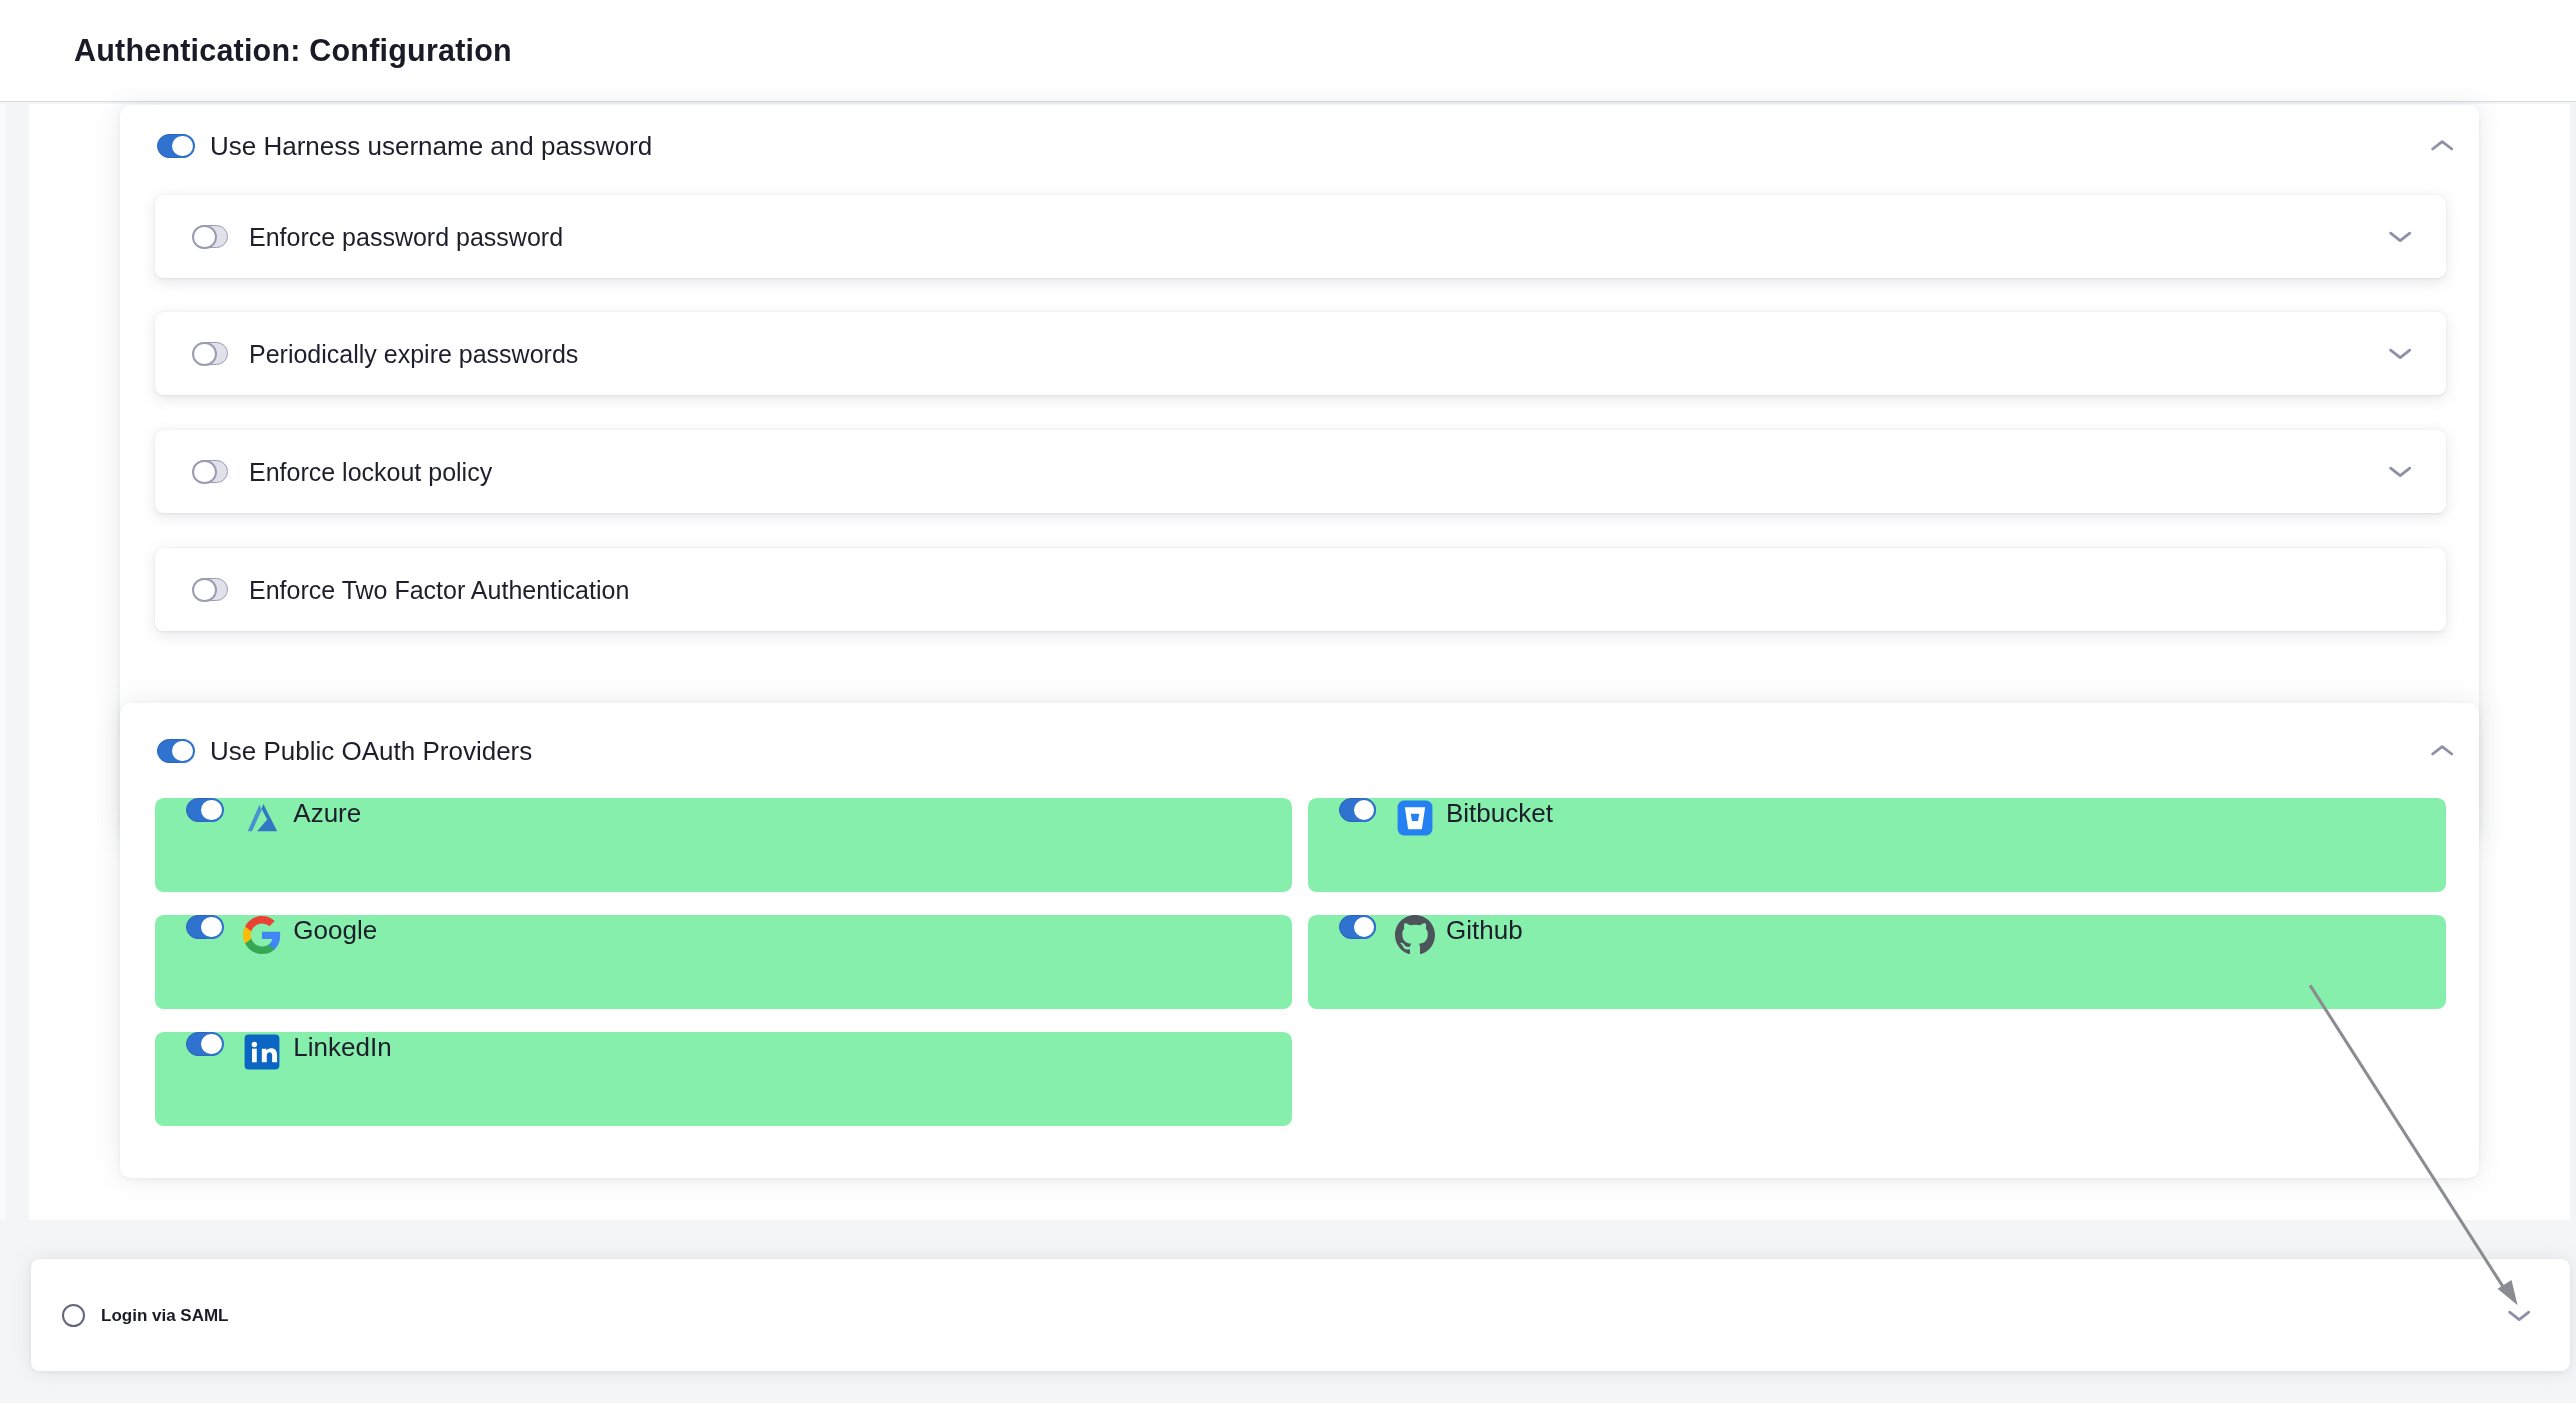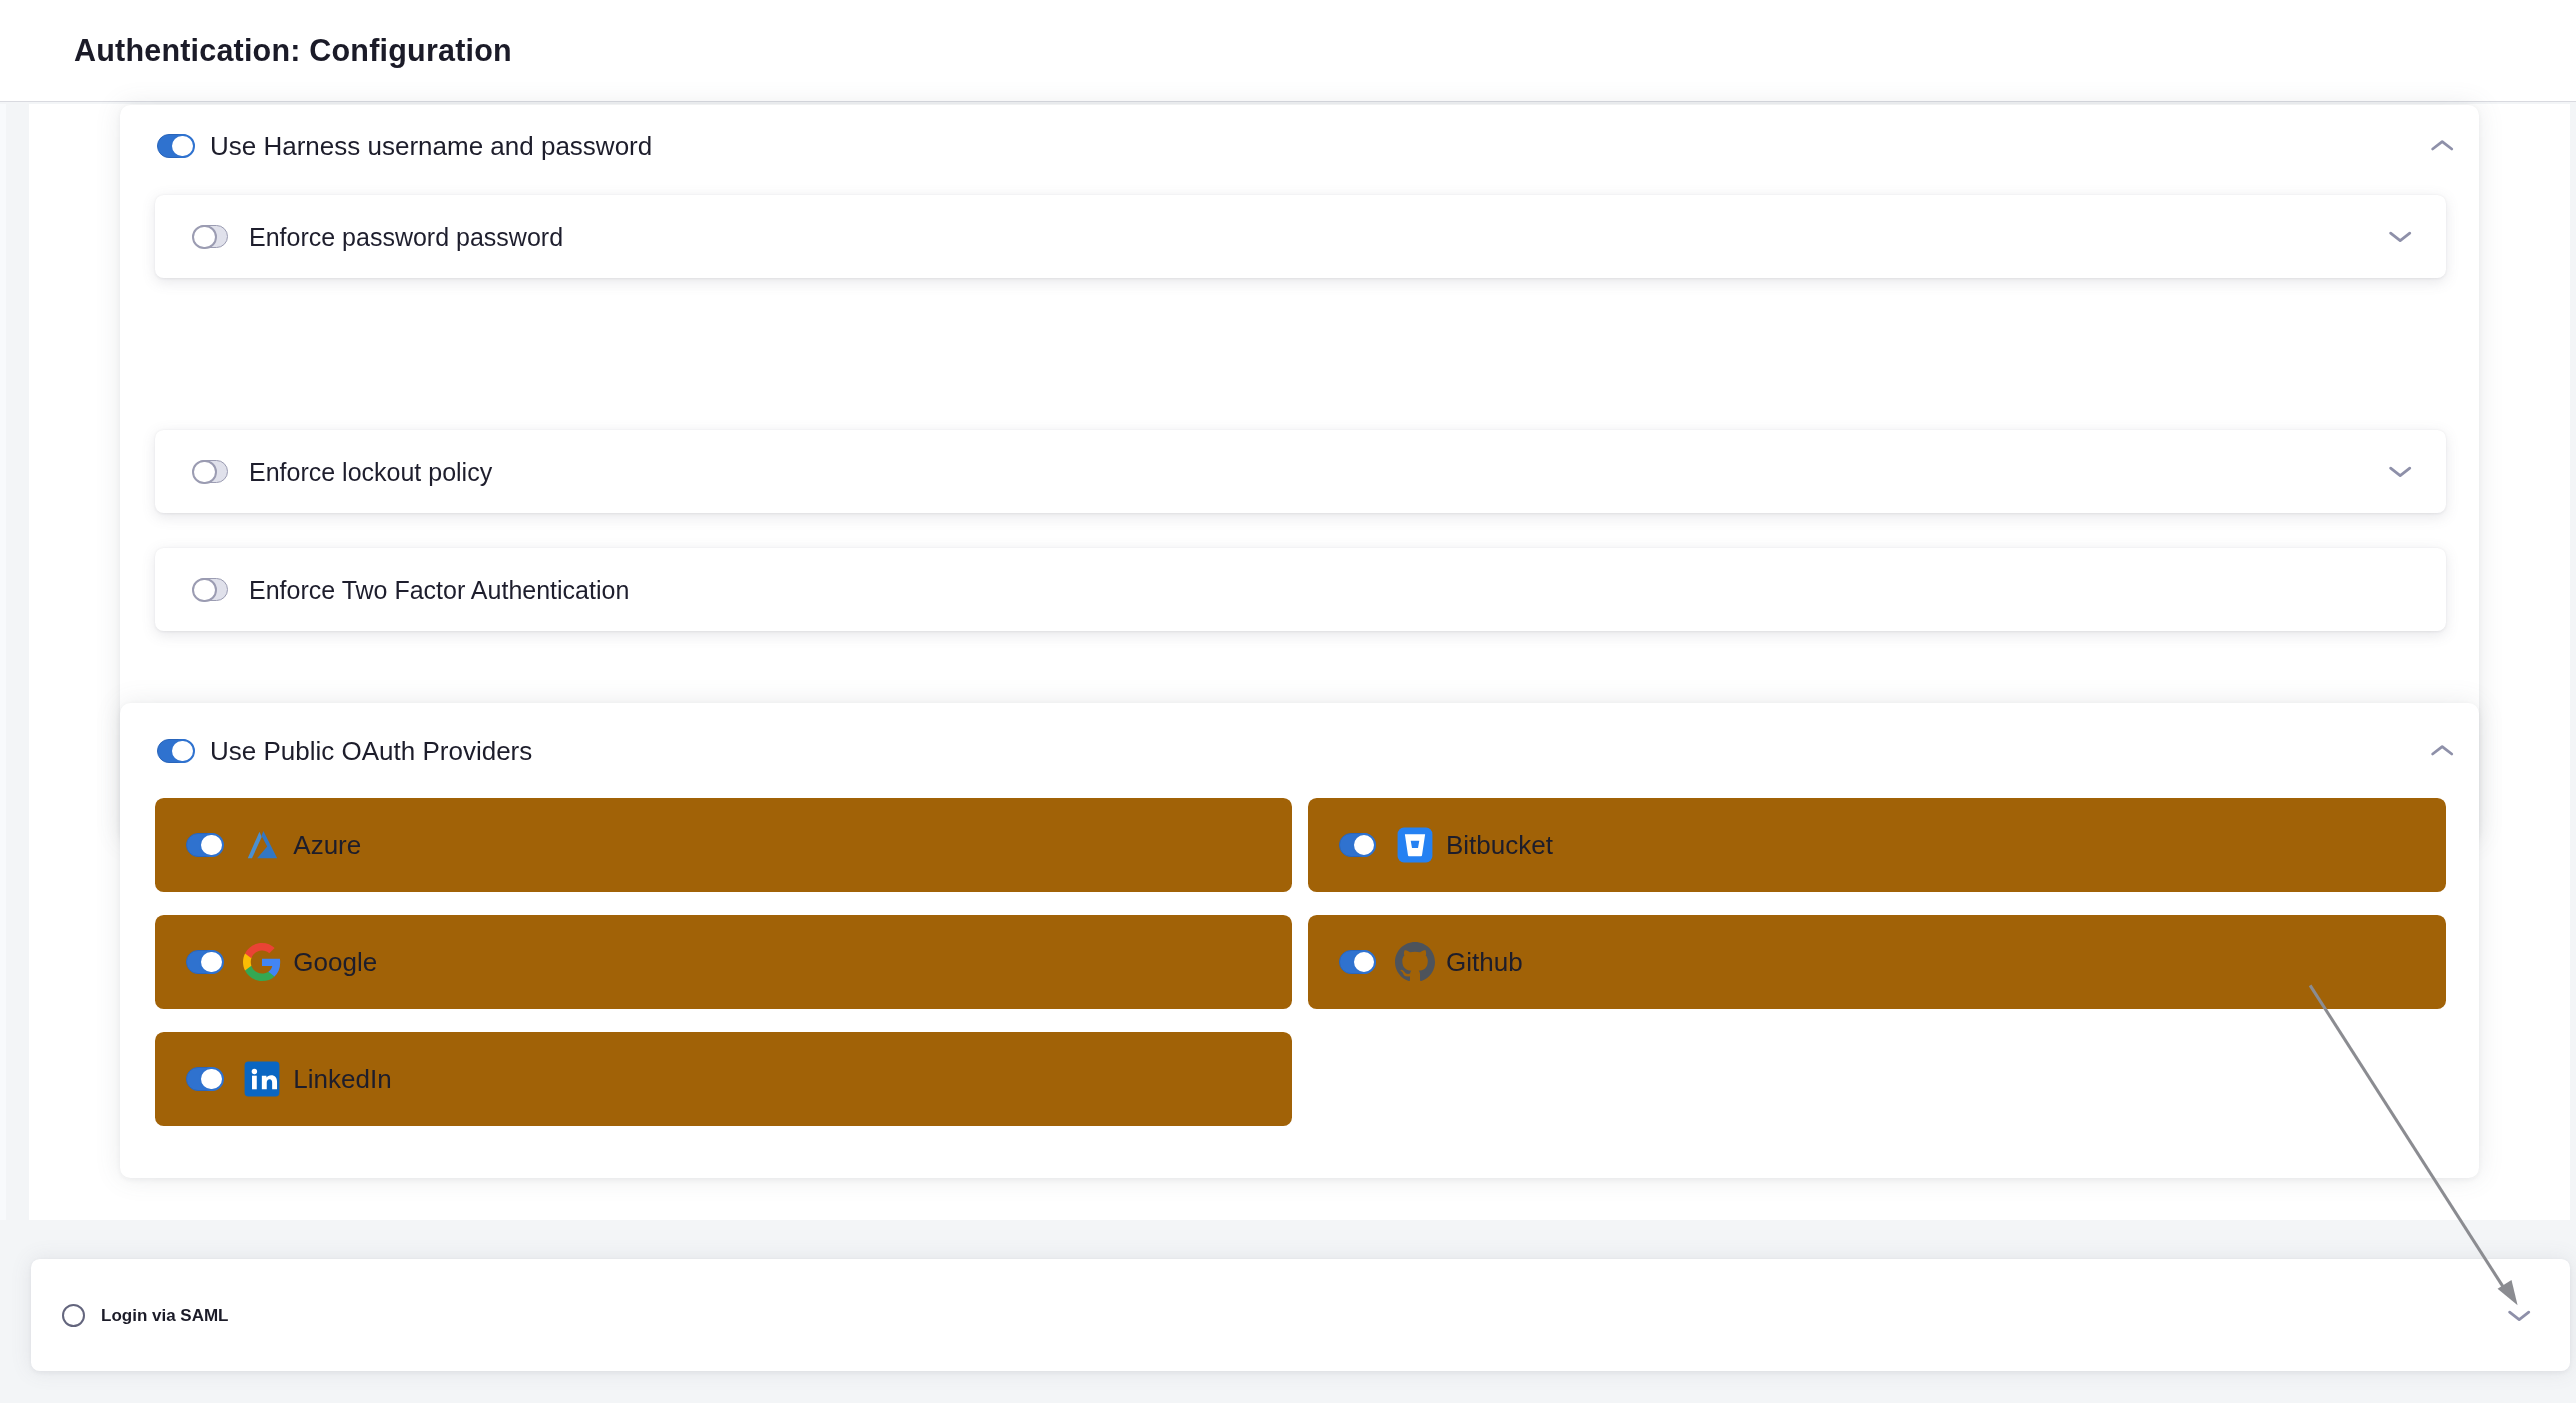--- a/index.html
+++ b/index.html
@@ -54,21 +54,21 @@
   .sub-toggle{left:38px;top:30px;width:35px;height:23px;}
   .subcard .sub-label{left:94px;top:27px;}
   .chev-btn{position:absolute;background:none;border:none;padding:0;margin:0;cursor:pointer;line-height:0;}
   
   .tile-grid{
     position:absolute;left:35px;top:95px;width:2291px;height:328px;
     display:grid;grid-template-columns:1137px 1138px;grid-template-rows:94px 94px 94px;
     column-gap:15.7px;row-gap:23px;
   }
   .tile{
-    background:#a16207;border-radius:8.7px;display:flex;align-items:center;
+    background:#86efac;border-radius:8.7px;display:flex;align-items:flex-start;
     padding-left:31px;box-sizing:border-box;position:relative;
   }
   .tile .toggle{position:relative;flex:0 0 auto;}
   .tile .brand{flex:0 0 auto;margin-left:19px;width:40px;height:40px;display:flex;align-items:center;justify-content:center;}
   .tile .tile-label{margin-left:11.3px;}
   
   .radio{
     position:absolute;left:31px;top:45px;width:23px;height:23px;border-radius:50%;
     border:2.2px solid #63657d;background:#fff;box-sizing:border-box;cursor:pointer;
   }
@@ -102,20 +102,31 @@
         <span class="knob"></span>
       </div>
     <div class="sub-label">Enforce password password</div>
     <button class="chev-btn" style="left:2233px;top:36px;">
       <svg width="24.4" height="12.2" viewBox="0 0 28 14">
           <polyline points="3,2.5 14,11 25,2.5" fill="none" stroke="#8e90a9" stroke-width="3.2" stroke-linecap="round" stroke-linejoin="round"></polyline>
         </svg>
     </button>
   </div>
 
+  <div class="subcard" style="top:207px;">
+    <div class="toggle off sub-toggle">
+        <span class="knob"></span>
+      </div>
+    <div class="sub-label">Periodically expire passwords</div>
+    <button class="chev-btn" style="left:2233px;top:36px;">
+      <svg width="24.4" height="12.2" viewBox="0 0 28 14">
+          <polyline points="3,2.5 14,11 25,2.5" fill="none" stroke="#8e90a9" stroke-width="3.2" stroke-linecap="round" stroke-linejoin="round"></polyline>
+        </svg>
+    </button>
+  </div>
 
   <div class="subcard" style="top:325px;text-align:right;">
     <div class="toggle off sub-toggle">
         <span class="knob"></span>
       </div>
     <div class="sub-label">Enforce lockout policy</div>
     <button class="chev-btn" style="left:2233px;top:36px;">
       <svg width="24.4" height="12.2" viewBox="0 0 28 14">
           <polyline points="3,2.5 14,11 25,2.5" fill="none" stroke="#8e90a9" stroke-width="3.2" stroke-linecap="round" stroke-linejoin="round"></polyline>
         </svg>

